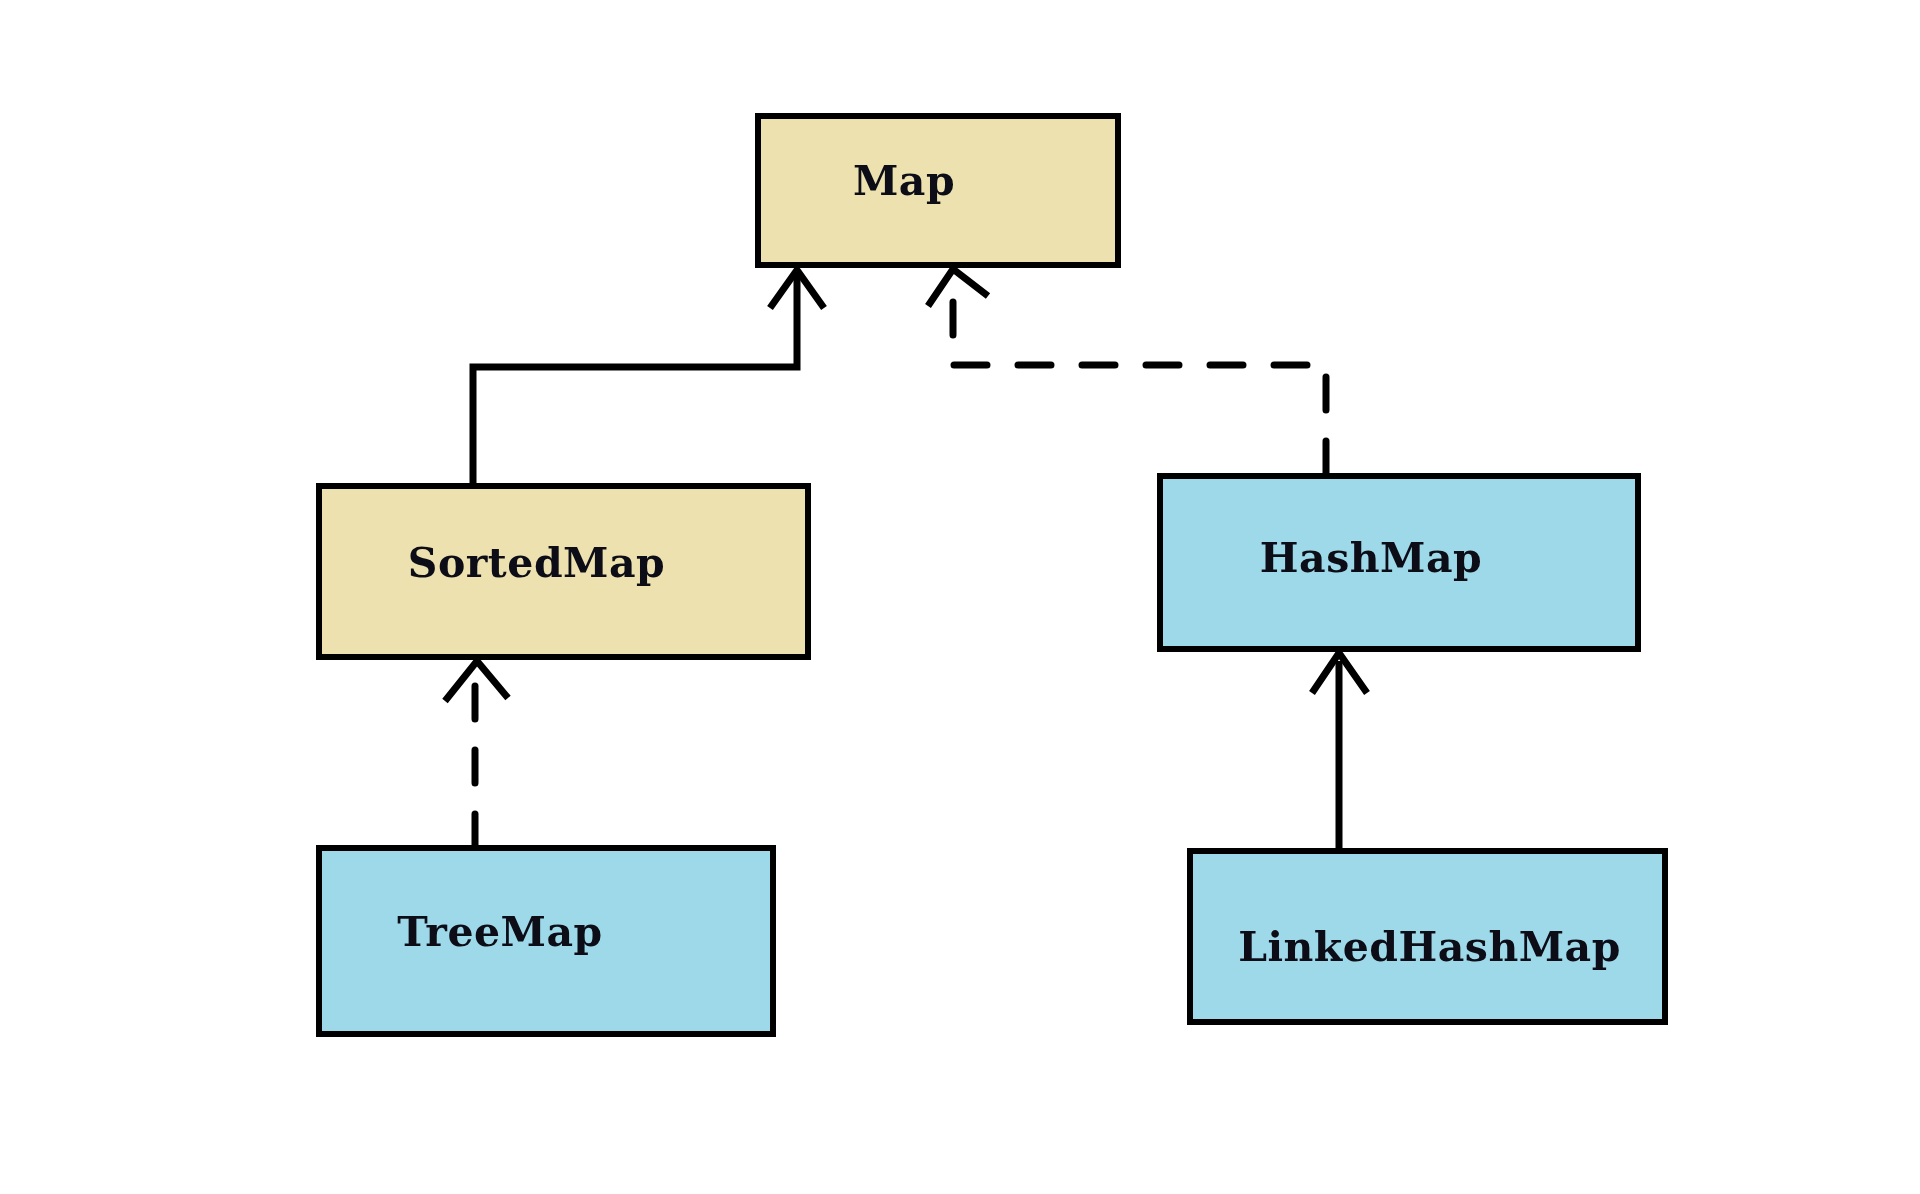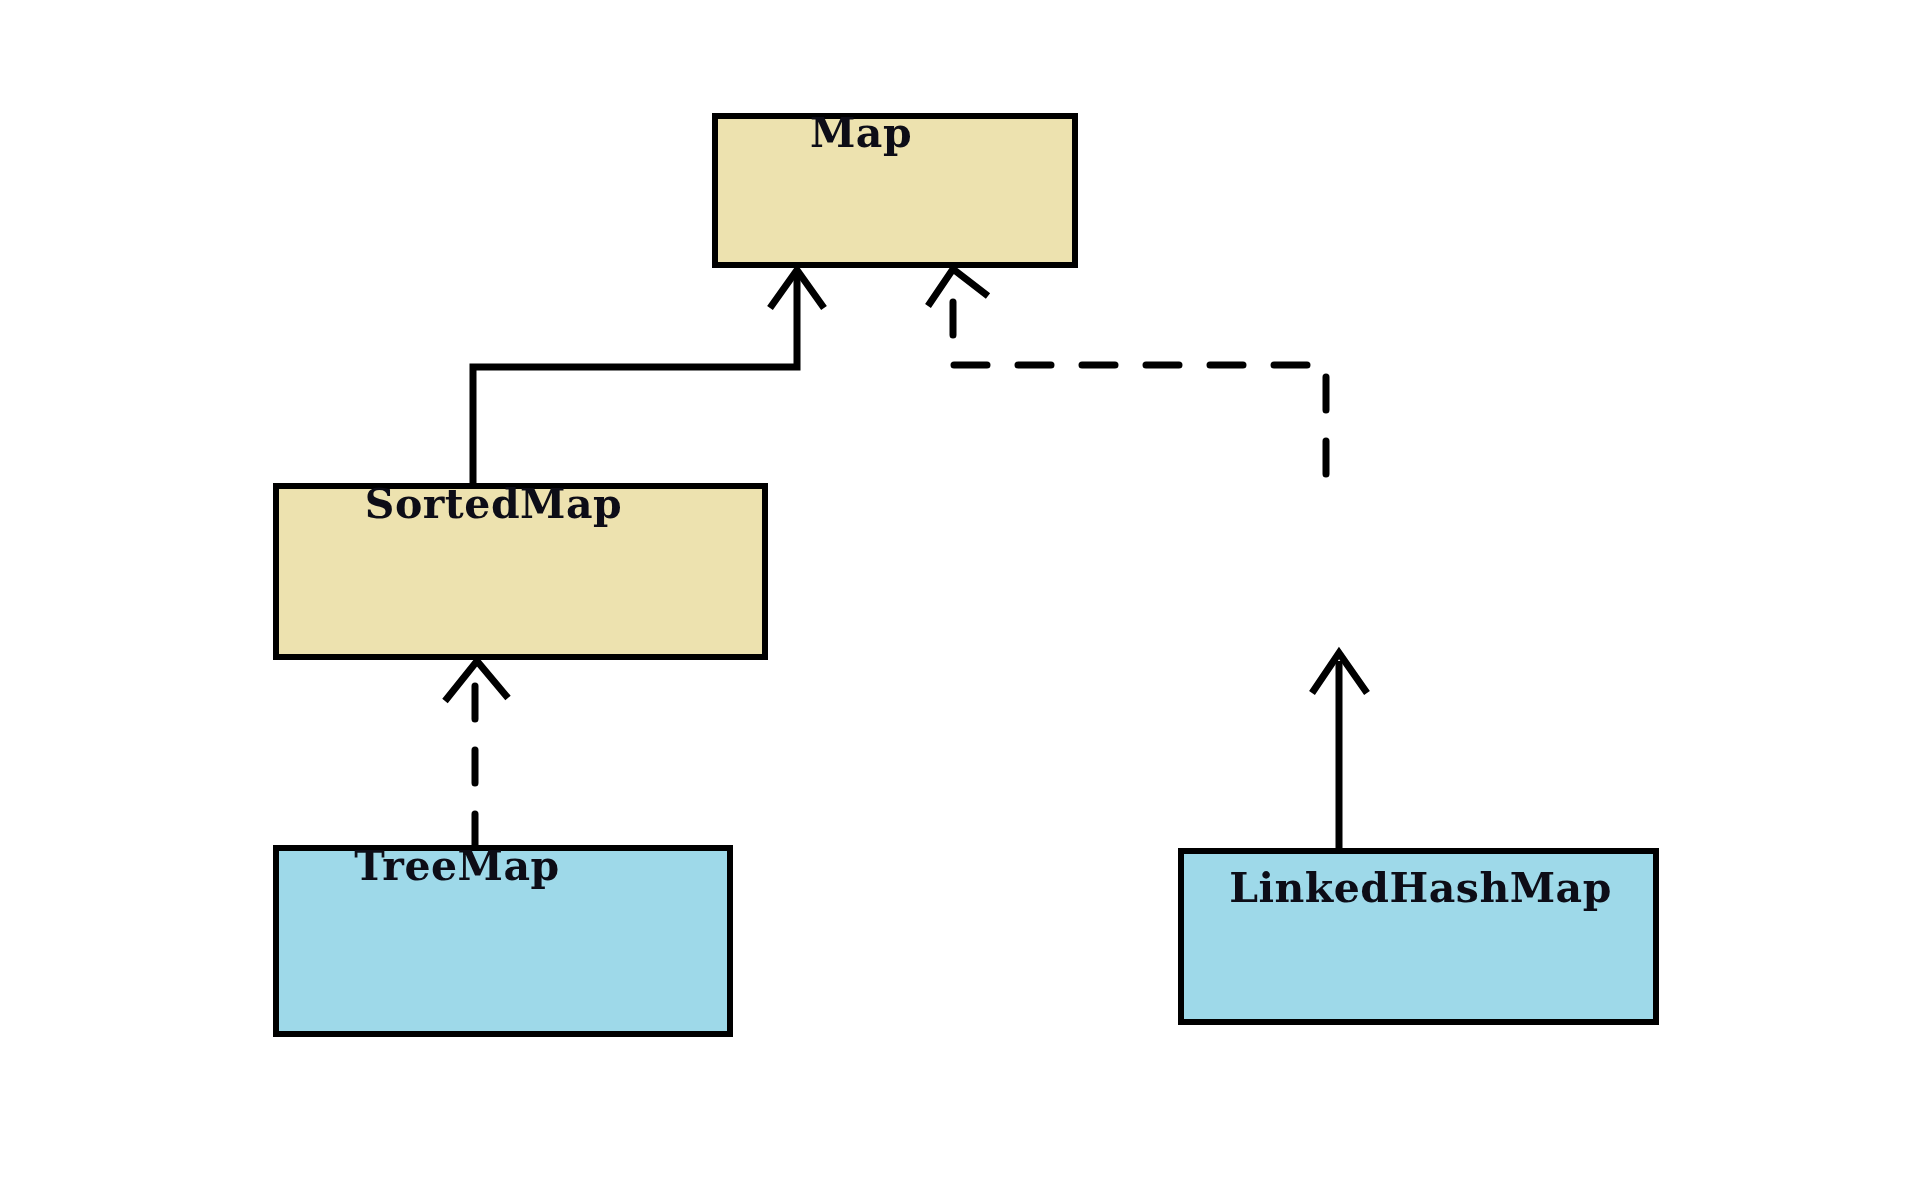--- a/index.html
+++ b/index.html
@@ -34,36 +34,37 @@
   }
   #wires path.head {
     stroke-linejoin: miter;
     stroke-linecap: butt;
   }
   .node {
     position: absolute;
     box-sizing: border-box;
     border: 6px solid var(--line, #000);
     display: flex;
-    align-items: flex-start;
+    align-items: center;
     justify-content: center;
+    margin-left: 43px;
   }
   .node .label {
     font-weight: bold;
     font-size: 41px;
     color: var(--text, #0d0d17);
     white-space: nowrap;
     letter-spacing: 0.5px;
   }
   
   .node-map            { left: 712px;  top: 113px; width: 366px; height: 155px; }
   .node-sortedmap      { left: 273px;  top: 483px; width: 495px; height: 177px; }
   .node-hashmap        { left: 1114px; top: 473px; width: 484px; height: 179px; }
   .node-treemap        { left: 273px;  top: 845px; width: 460px; height: 192px; }
-  .node-linkedhashmap  { left: 1178px; top: 848px; width: 481px; height: 177px; }
+  .node-linkedhashmap  { left: 1144px; top: 848px; width: 481px; height: 177px; }
   
   .node-map .label           { transform: translate(-34px, -10px); }
   .node-sortedmap .label     { transform: translate(-27px, -9px); }
   .node-hashmap .label       { transform: translate(-28px, -5px); }
   .node-treemap .label       { transform: translate(-46px, -9px); }
   .node-linkedhashmap .label { transform: translate(2px, 10px); }
 </style>
 </head>
 <body>
 
@@ -85,20 +86,23 @@
   </svg>
 
   <div class="node node-map" style="background-color: rgb(237, 226, 175);">
     <span class="label">Map</span>
   </div>
 
   <div class="node node-sortedmap" style="background-color: rgb(237, 226, 175);">
     <span class="label">SortedMap</span>
   </div>
 
+  <div class="node node-hashmap" style="background-color: rgb(158, 217, 233);">
+    <span class="label">HashMap</span>
+  </div>
 
   <div class="node node-treemap" style="background-color: rgb(158, 217, 233);">
     <span class="label">TreeMap</span>
   </div>
 
   <div class="node node-linkedhashmap" style="background-color: rgb(158, 217, 233);">
     <span class="label">LinkedHashMap</span>
   </div>
 
 </div>

